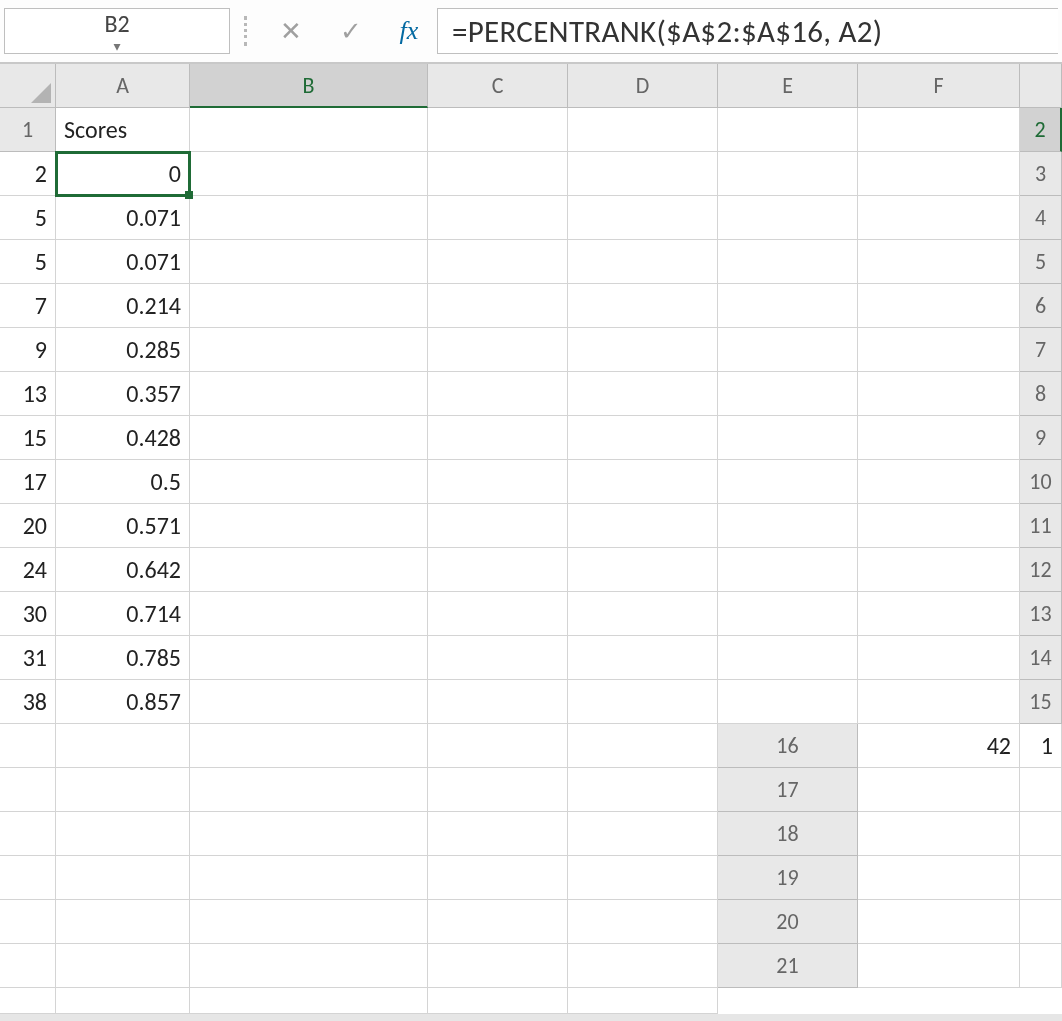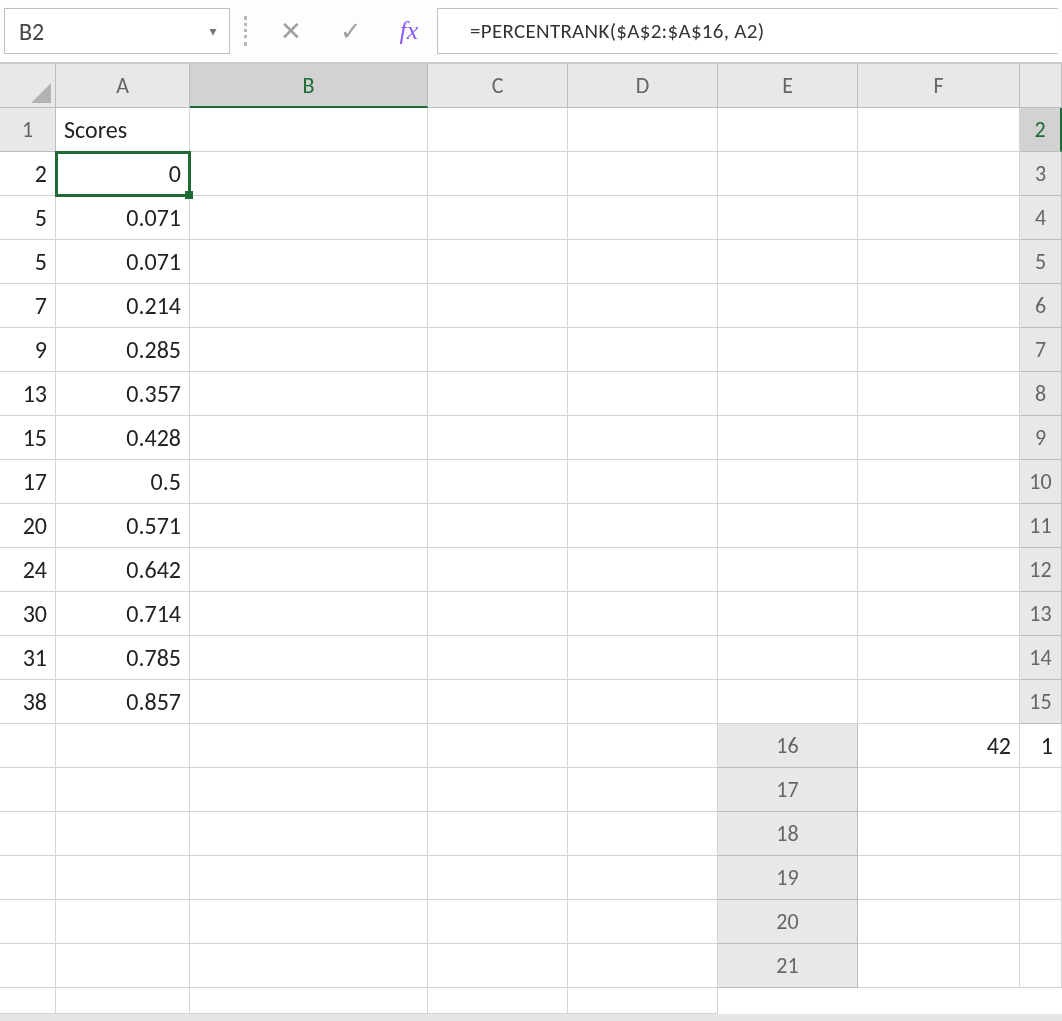--- a/index.html
+++ b/index.html
@@ -22,20 +22,21 @@
   }
   .name-box {
     width: 226px;
     height: 46px;
     background: #ffffff;
     border: 1px solid #bfbfbf;
     display: flex;
     align-items: center;
     font-size: 24px;
     color: #444;
+    flex-direction: column;
   }
   .name-box span.val { flex: 1; padding: 0 14px; }
   .name-box .dd {
     width: 32px;
     text-align: center;
     color: #777;
     font-size: 14px;
   }
   .vsep {
     height: 30px;
@@ -51,31 +52,31 @@
     font-size: 26px;
     color: #a0a0a0;
     background: transparent;
   }
   .fx-label {
     width: 56px;
     text-align: center;
     font-family: "Cambria Math","Times New Roman",serif;
     font-style: italic;
     font-size: 26px;
-    color: #8b5cf6;
+    color: #0369a1;
   }
   .formula-input {
     flex: 1;
     height: 46px;
     border: 1px solid #bfbfbf;
     border-right: none;
     background: #ffffff;
-    font-size: 21px;
+    font-size: 31px;
     color: #333;
-    padding: 0 32px;
+    padding: 0 14px;
     display: flex;
     align-items: center;
     letter-spacing: .3px;
   }
 
   
   .sheet {
     display: grid;
     grid-template-columns: 56px 134px 238px 140px 150px 140px 162px 42px;
     grid-auto-rows: 44px;

